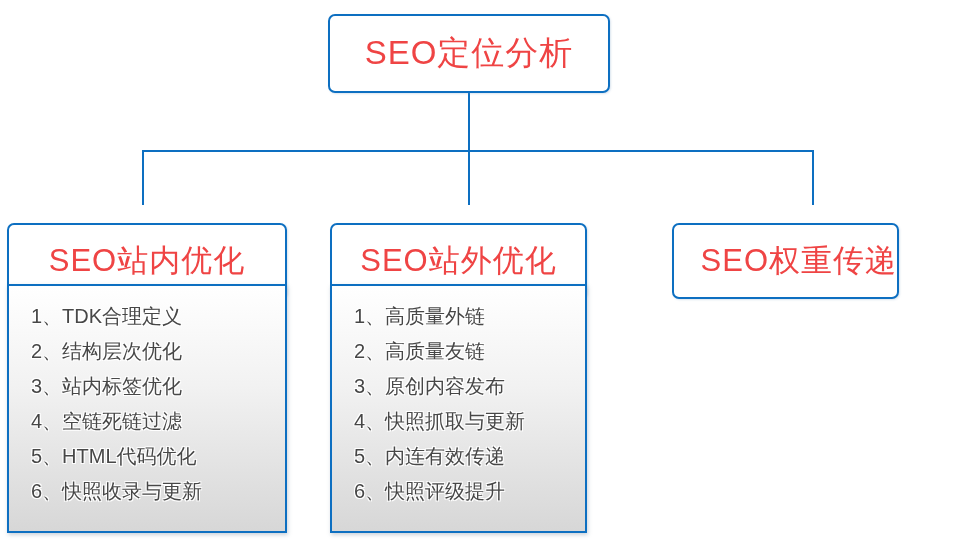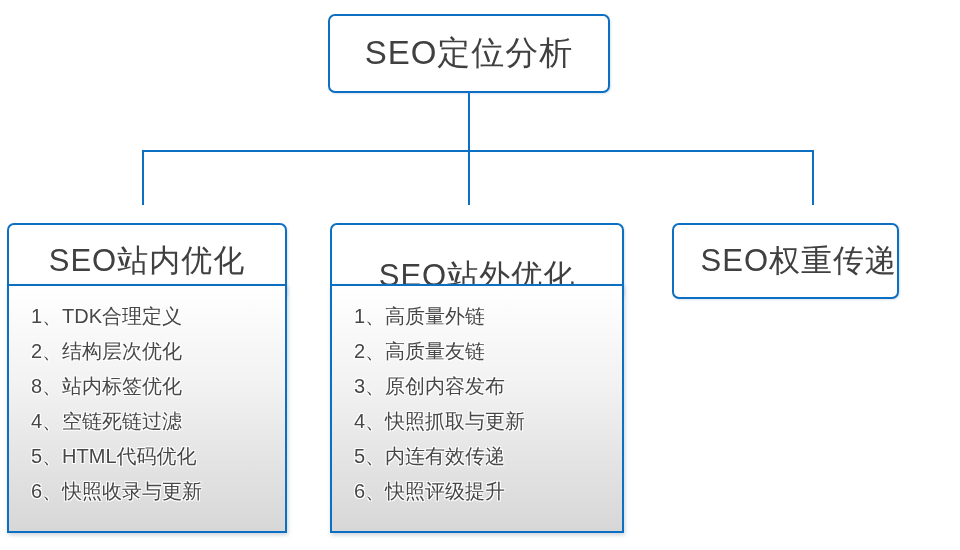--- a/index.html
+++ b/index.html
@@ -23,21 +23,21 @@
   
   .node {
     position: absolute;
     box-sizing: border-box;
     background: #ffffff;
     border: 2px solid #0d6fc1;
     border-radius: 7px;
     display: flex;
     align-items: center;
     justify-content: center;
-    color: #404040;
+    color: #ef4444;
     box-shadow: 1px 1px 2px rgba(110,150,190,0.25);
   }
   .node-root {
     left: 328px; top: 14px;
     width: 282px; height: 79px;
     font-size: 33px;
     letter-spacing: 1px;
   }
   .node-header {
     top: 223px;
@@ -59,21 +59,21 @@
   .panel .item {
     font-size: 20px;
     line-height: 35px;
     color: #474747;
     white-space: nowrap;
     text-shadow: -1px -1px 0 #ffffff, 1px -1px 0 #ffffff,
                  -1px 1px 0 #ffffff, 1px 1px 0 #ffffff;
   }
   
   .col-0 { left: 7px;   width: 280px; }
-  .col-1 { left: 330px; width: 294px; align-items: flex-end; }
+  .col-1 { left: 330px; width: 257px; }
   .col-2 { left: 672px; width: 227px; justify-content: flex-end; }
 </style>
 </head>
 <body>
 
 <div class="canvas">
 
   <div class="line" style="left:468px; top:93px; width:2px; height:112px;"></div>
   <div class="line" style="left:142px; top:150px; width:672px; height:2px;"></div>
   <div class="line" style="left:142px; top:150px; width:2px; height:55px;"></div>
@@ -82,21 +82,21 @@
   <div class="node node-root">
     <span>SEO定位分析</span>
   </div>
 
   <div class="node node-header col-0">
     <span>SEO站内优化</span>
   </div>
   <div class="panel col-0">
     <div class="item">1、TDK合理定义</div>
     <div class="item">2、结构层次优化</div>
-    <div class="item">8、站内标签优化</div>
+    <div class="item">3、站内标签优化</div>
     <div class="item">4、空链死链过滤</div>
     <div class="item">5、HTML代码优化</div>
     <div class="item">6、快照收录与更新</div>
   </div>
 
   <div class="node node-header col-1">
     <span>SEO站外优化</span>
   </div>
   <div class="panel col-1">
     <div class="item">1、高质量外链</div>

